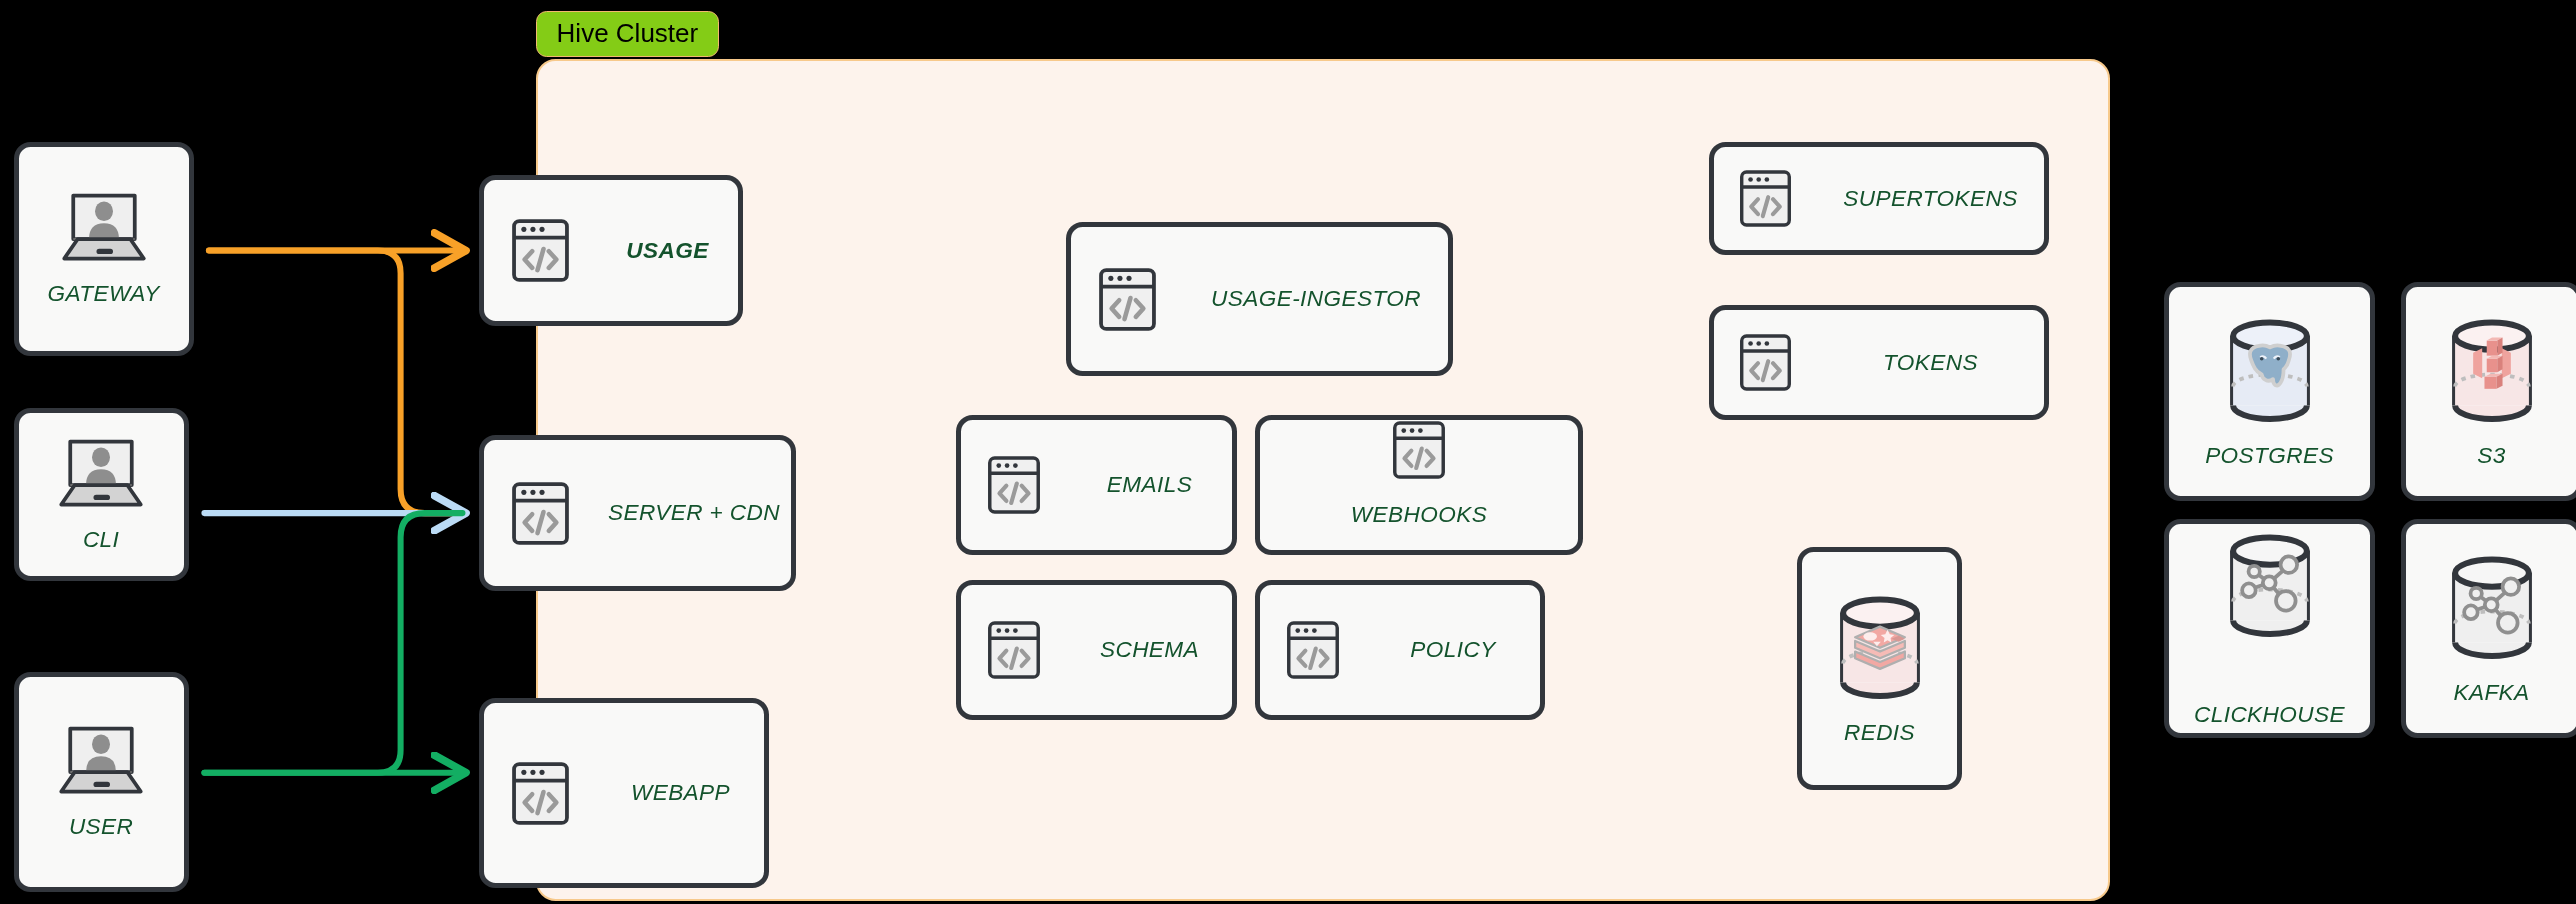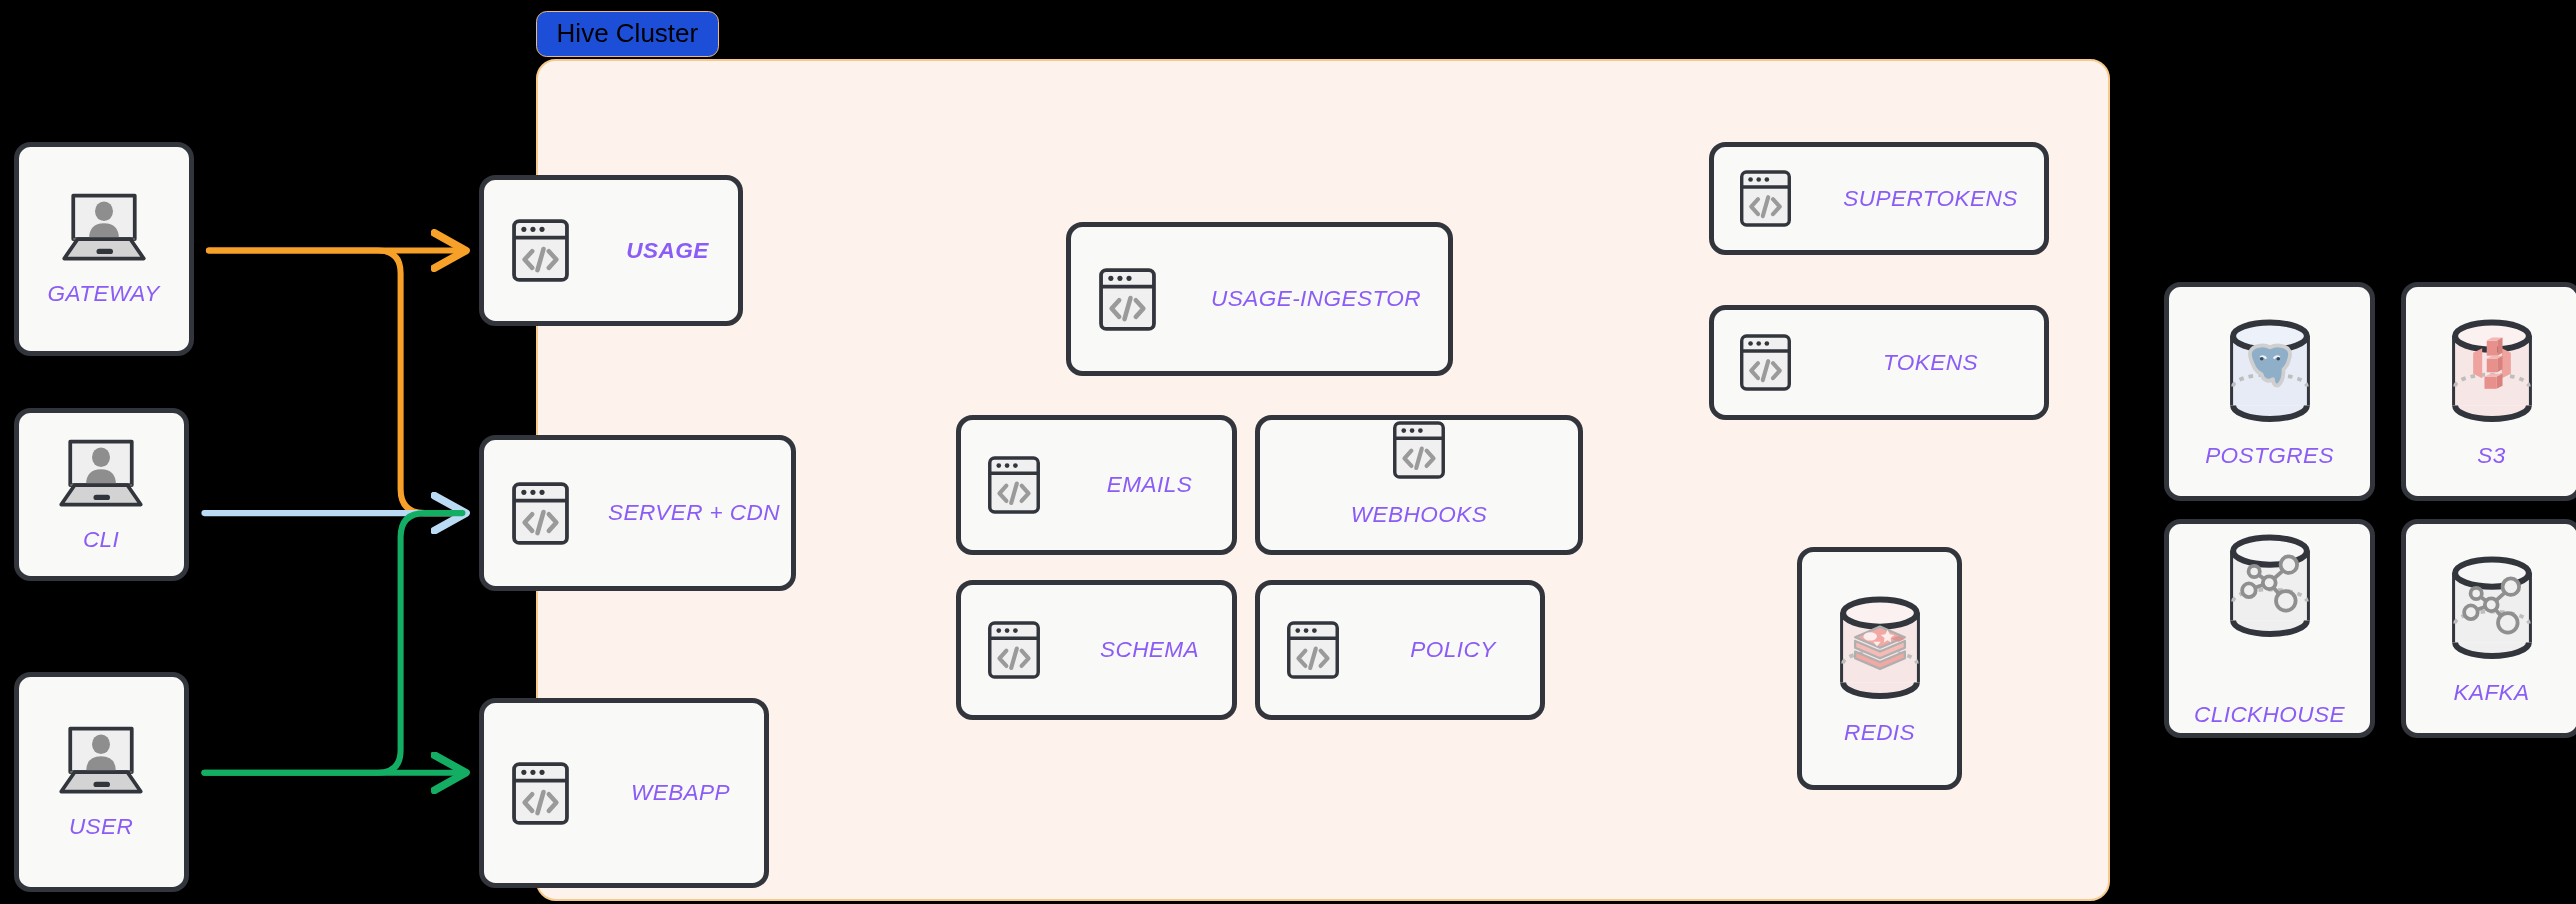--- a/index.html
+++ b/index.html
@@ -7,34 +7,34 @@
   #stage{position:relative;width:2576px;height:904px;background:#000;}
 
   
   #cluster-panel{
     position:absolute;left:536px;top:59px;width:1570px;height:838px;
     background:#FDF3EC;border:2.3px solid #F7C98B;border-radius:19.6px;
   }
   #cluster-badge{
     position:absolute;left:536px;top:10.6px;
     padding:8.3px 19.6px 9.8px 19.6px;
-    background:#1d4ed8;border:1.5px solid #F2B96F;border-radius:10.6px;
+    background:#84cc16;border:1.5px solid #F2B96F;border-radius:10.6px;
     font-size:26px;color:#000;line-height:1;white-space:nowrap;
     font-family:"Liberation Sans",sans-serif;
   }
 
   
   .node{
     position:absolute;background:#F9F9F8;
     border:5.3px solid #32363C;border-radius:16.6px;
     box-sizing:border-box;display:flex;align-items:center;
   }
   .node.vert{flex-direction:column;justify-content:center;}
   .node .label{
-    font-style:italic;color:#8b5cf6;letter-spacing:0.4px;
+    font-style:italic;color:#14532d;letter-spacing:0.4px;
     font-family:"Liberation Sans",sans-serif;white-space:nowrap;
   }
   .node.row{flex-direction:row;}
   .node.row .label{font-size:22.6px;}
   .node.vert .label{font-size:22.6px;margin-top:12px;}
   .db-ico{flex:0 0 auto;}
 
   
   .icoslot{display:flex;align-items:center;justify-content:center;}
   .lblslot{flex:1;display:flex;align-items:center;justify-content:center;}

